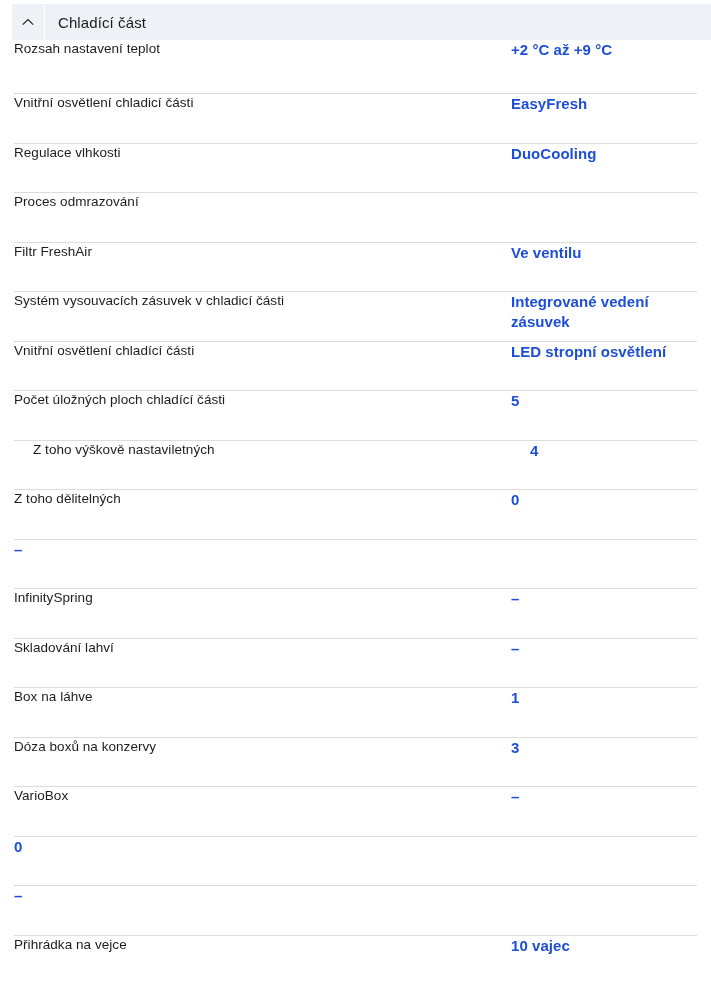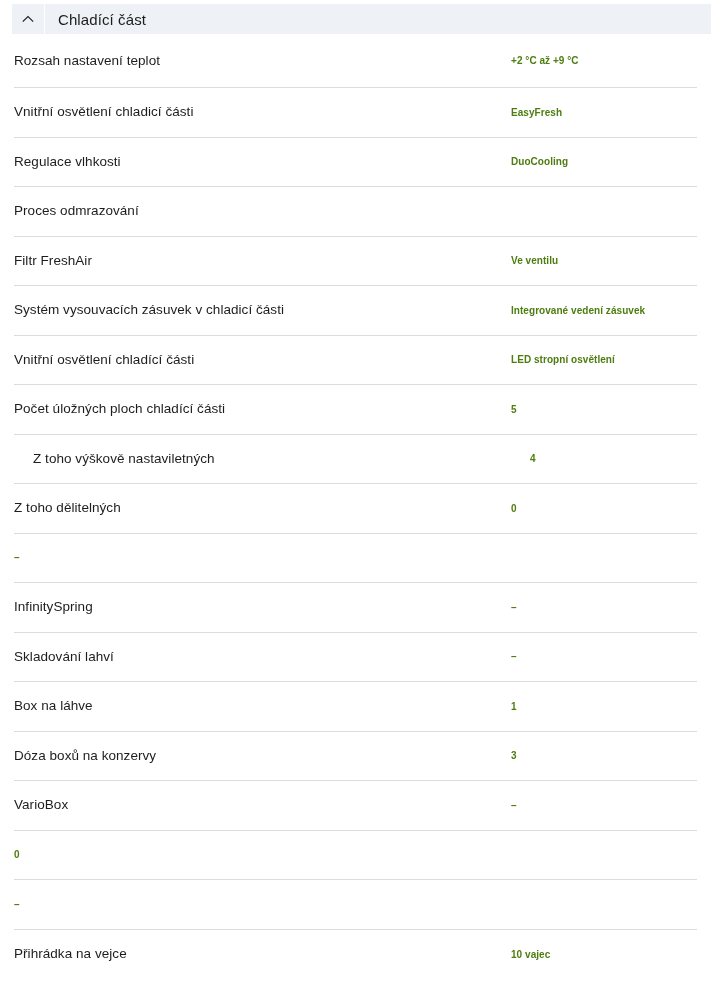--- a/index.html
+++ b/index.html
@@ -17,21 +17,21 @@
   }
 
   .spec-panel {
     width: 711px;
   }
 
   
   .section-header {
     margin-top: 4px;
     margin-left: 12px;
-    height: 30px;
+    height: 36px;
     background: #eef1f5;
     display: flex;
     align-items: center;
     box-sizing: border-box;
   }
   .toggle-btn {
     width: 33px;
     height: 34px;
     display: flex;
     align-items: center;
@@ -55,21 +55,21 @@
     white-space: nowrap;
   }
 
   
   .spec-rows {
     padding: 0 14px;
     box-sizing: border-box;
   }
   .spec-row {
     display: flex;
-    align-items: center;
+    align-items: flex-start;
     height: 49.5px;
     border-bottom: 1px solid #dcdcde;
     box-sizing: border-box;
   }
   .spec-row:first-child {
     height: 54px;
     border-top: none;
   }
   .spec-row.last {
     border-bottom: none;
@@ -80,23 +80,23 @@
     font-weight: 400;
     color: #1d1d1d;
     line-height: 1.3;
     letter-spacing: 0.05px;
   }
   .spec-label.indent {
     padding-left: 19px;
   }
   .spec-value {
     flex: 1 1 auto;
-    font-size: 10px;
+    font-size: 15px;
     font-weight: 700;
-    color: #4d7c0f;
+    color: #1d4ed8;
     line-height: 1.3;
     letter-spacing: 0.05px;
   }
 </style>
 </head>
 <body>
 
 <div class="spec-panel">
 
   <div class="section-header">

